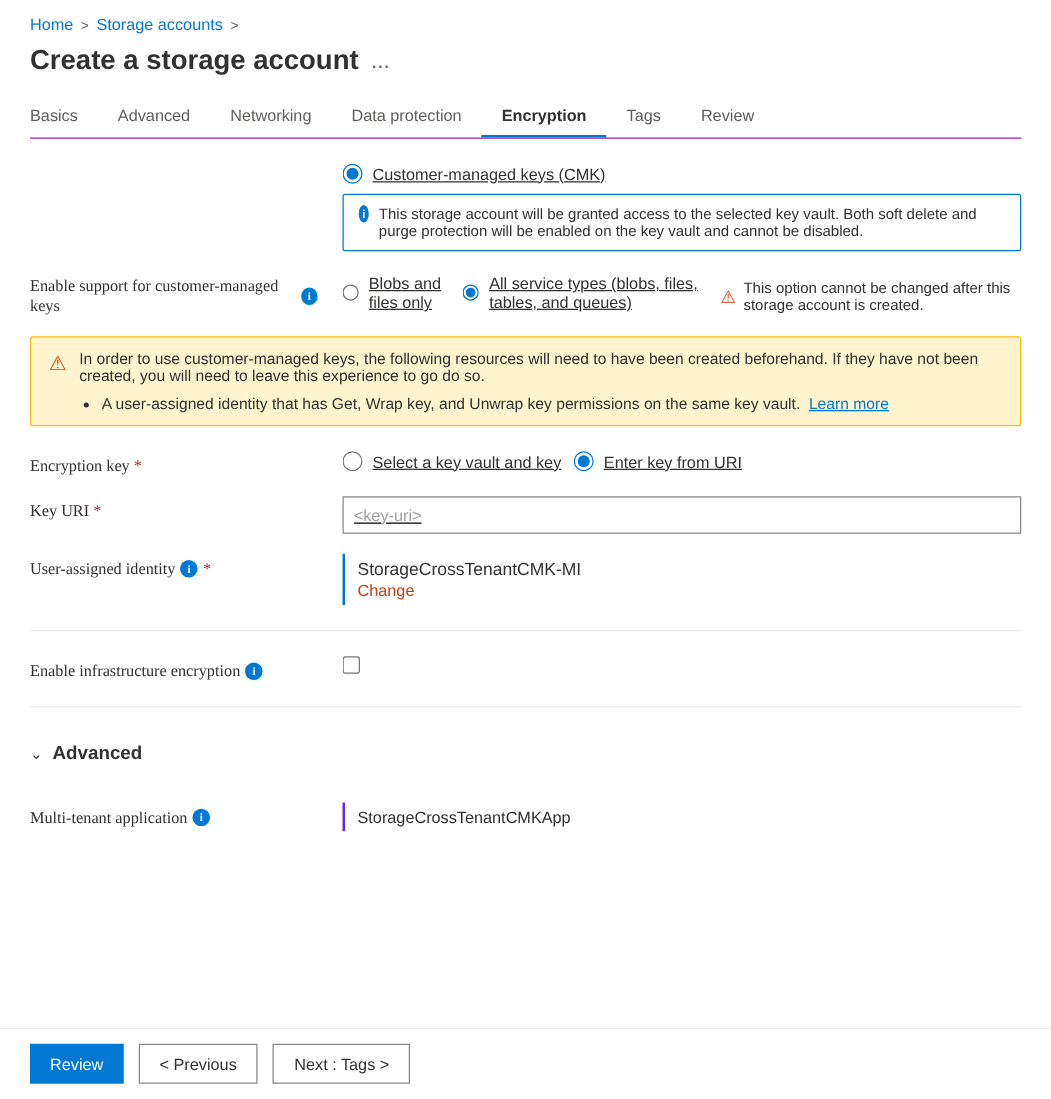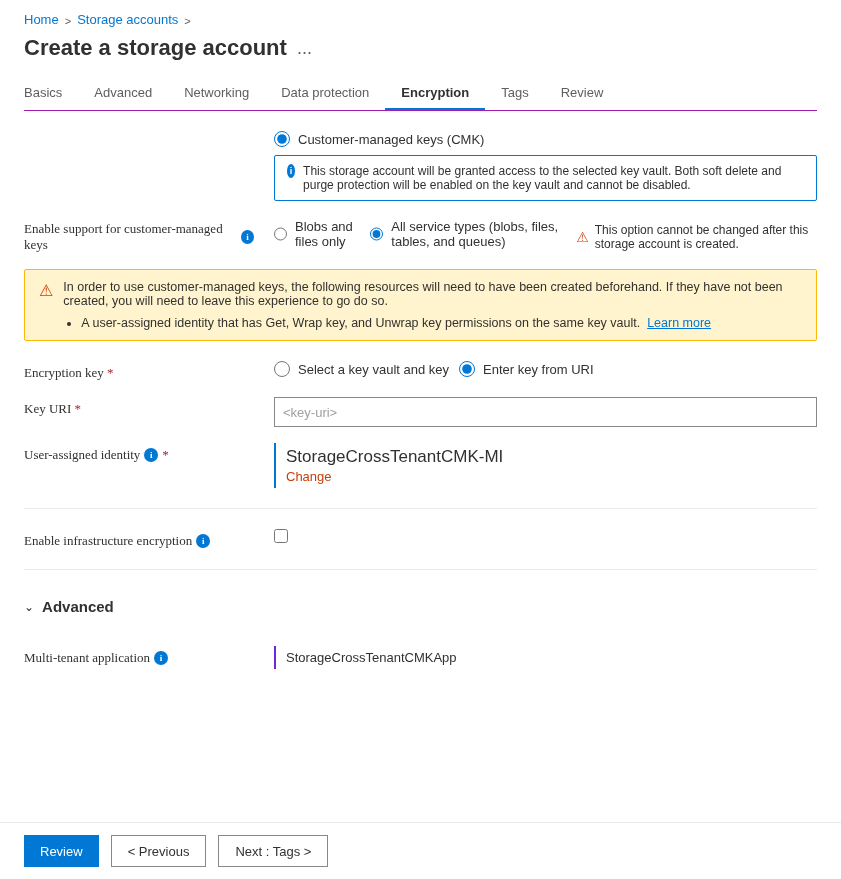--- a/index.html
+++ b/index.html
@@ -24,38 +24,38 @@
 
     .form-section { display: flex; margin-bottom: 16px; }
     .form-label-col { width: 250px; min-width: 250px; padding-top: 4px; padding-right: 20px; font-size: 13px; color: #323130; font-family: Liberation Serif, serif; }
     .form-label-col .label-text { display: flex; align-items: center; gap: 4px; }
     .form-control-col { flex: 1; }
 
     .info-icon { display: inline-flex; align-items: center; justify-content: center; width: 14px; height: 14px; border-radius: 50%; background: #0078d4; color: #fff; font-size: 9px; font-weight: bold; cursor: pointer; }
     .info-circle { display: inline-flex; align-items: center; justify-content: center; width: 14px; height: 14px; border-radius: 50%; background: #0078d4; color: #fff; font-size: 9px; font-weight: bold; }
 
     .radio-group { display: flex; flex-direction: row; gap: 10px; }
-    .radio-item { display: flex; align-items: center; gap: 8px; cursor: pointer; }
+    .radio-item { display: flex; align-items: center; gap: 8px; cursor: pointer; text-decoration: underline; }
     .radio-input { width: 16px; height: 16px; accent-color: #0078d4; cursor: pointer; }
 
     .info-box { background: #fff; border: 1px solid #0078d4; border-radius: 2px; padding: 8px 12px; margin-top: 8px; display: flex; gap: 8px; font-size: 12px; color: #323130; }
 
     .warning-box { background: #fff4ce; border: 1px solid #ffba08; border-radius: 2px; padding: 10px 14px; margin: 16px 0; display: flex; gap: 10px; font-size: 12.5px; }
     .warning-box-icon { color: #d83b01; font-size: 16px; flex-shrink: 0; margin-top: 1px; }
     .warning-box ul { margin: 8px 0 0 18px; }
     .warning-box a { color: #0078d4; }
 
     .warning-inline { display: flex; align-items: center; gap: 6px; font-size: 12px; color: #323130; margin-top: 6px; }
     .warning-tri { color: #d83b01; font-size: 14px; }
 
-    .text-input { width: 100%; border: 1px solid #8a8886; padding: 4px 8px; font-size: 13px; height: 30px; outline: none; }
+    .text-input { width: 100%; border: 1px solid #8a8886; padding: 4px 8px; font-size: 13px; height: 30px; outline: none; text-decoration: underline; }
     .text-input::placeholder { color: #a19f9d; }
 
     .identity-display { border-left: 2px solid #0078d4; padding: 4px 10px; }
-    .identity-name { font-size: 17px; color: #323130; }
+    .identity-name { font-size: 14px; color: #323130; }
     .identity-change { color: #c2410c; cursor: pointer; font-size: 13px; text-decoration: none; display: block; margin-top: 2px; }
 
     .checkbox-row { display: flex; align-items: center; gap: 8px; }
     .checkbox-input { width: 14px; height: 14px; cursor: pointer; }
 
     .divider { border: none; border-top: 1px solid #edebe9; margin: 20px 0; }
 
     .advanced-section-header { display: flex; align-items: center; gap: 8px; cursor: pointer; padding: 8px 0; }
     .chevron-icon { font-size: 12px; color: #323130; }
     .advanced-section-title { font-size: 15px; font-weight: 600; color: #323130; }

